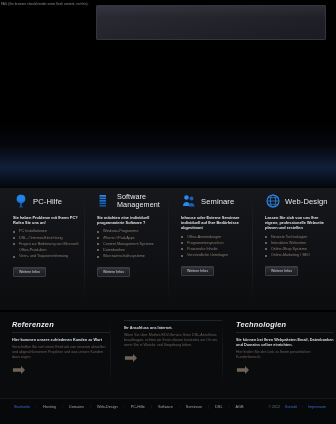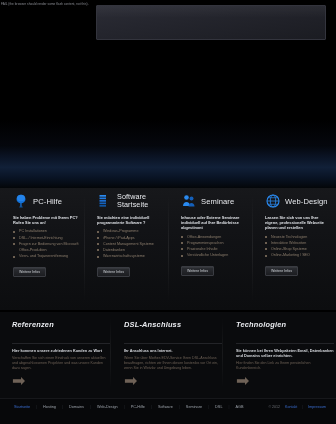--- a/index.html
+++ b/index.html
@@ -84,21 +84,21 @@
   .ico{width:16px;height:16px;flex:0 0 16px;display:block;}
 
   
   .info{
     position:absolute;left:0;top:312px;width:336px;height:86px;
     background:#0a0b0d;
   }
   .col{position:absolute;top:8px;width:98px;}
   .col-title{
     font-size:7.4px;font-weight:bold;color:#e9ebef;letter-spacing:.2px;
-    font-style:italic;margin:0 0 14px 0;
+    font-style:italic;margin:0 0 3px 0;
   }
   .col-rule{height:1px;width:98px;background:#232428;margin-bottom:5px;}
   .col-lead{font-size:3.8px;line-height:5px;font-weight:bold;color:#d9dce1;margin:0 0 2px 0;}
   .col-body{font-size:3.6px;line-height:5px;color:#6f6257;margin:0;}
   .more{color:#6f6257;}
   .col-vsep{
     position:absolute;top:6px;width:1px;height:70px;
     background:linear-gradient(180deg,rgba(255,255,255,0),rgba(255,255,255,.06),rgba(255,255,255,0));
   }
 
@@ -162,21 +162,21 @@
 
     <div class="card" style="left:93px">
       <div class="card-head">
         <svg class="ico" viewBox="0 0 32 32">
           <rect x="5" y="4" width="13" height="3.4" fill="#2a8af0"></rect>
           <rect x="5" y="9" width="13" height="3.4" fill="#1f7ae4"></rect>
           <rect x="5" y="14" width="13" height="3.4" fill="#1a6ed2"></rect>
           <rect x="5" y="19" width="13" height="3.4" fill="#1562bd"></rect>
           <rect x="5" y="24" width="13" height="3.4" fill="#0f539f"></rect>
         </svg>
-        <span class="card-title two">Software Startseite</span>
+        <span class="card-title two">Software Management</span>
       </div>
       <div class="card-lead">Sie möchten eine individuell programmierte Software ?</div>
       <ul class="card-list">
         <li>Windows-Programme</li>
         <li>iPhone / iPad-Apps</li>
         <li>Content Management Systeme</li>
         <li>Datenbanken</li>
         <li>Warenwirtschaftssysteme</li>
       </ul>
       <span class="btn">Weitere Infos</span>
@@ -229,21 +229,20 @@
 
     <div class="col" style="left:12px">
       <div class="col-title">Referenzen</div>
       <div class="col-rule"></div>
       <p class="col-lead">Hier kommen unsere zufriedenen Kunden zu Wort</p>
       <p class="col-body">Verschaffen Sie sich einen Eindruck von unseren aktuellen und abgeschlossenen Projekten und was unsere Kunden dazu sagen.</p>
       <span class="more">➡</span>
     </div>
 
     <div class="col" style="left:124px">
-      <div class="col-title">DSL-Anschluss</div>
       <div class="col-rule"></div>
       <p class="col-lead">Ihr Anschluss ans Internet.</p>
       <p class="col-body">Wenn Sie über Mothes EDV-Service Ihren DSL-Anschluss beauftragen, richten wir Ihnen diesen kostenlos vor Ort ein, wenn Sie in Wetzlar und Umgebung leben.</p>
       <span class="more">➡</span>
     </div>
 
     <div class="col" style="left:236px">
       <div class="col-title">Technologien</div>
       <div class="col-rule"></div>
       <p class="col-lead">Sie können bei Ihren Webpaketen Email, Datenbanken und Domains selber einrichten.</p>

